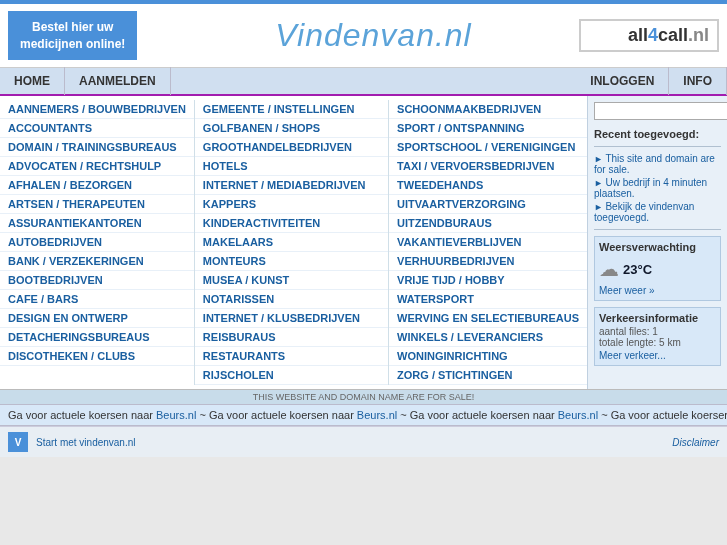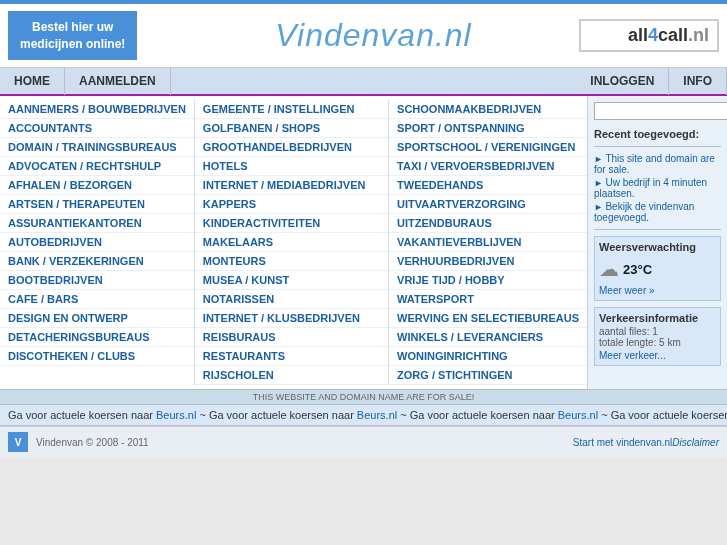--- a/index.html
+++ b/index.html
@@ -196,18 +196,17 @@
 </div>
 
 <div class="sale-notice">THIS WEBSITE AND DOMAIN NAME ARE FOR SALE!</div>
 
 <div class="ticker">
   <span>Ga voor actuele koersen naar </span><a>Beurs.nl</a><span> ~ Ga voor actuele koersen naar </span><a>Beurs.nl</a><span> ~ Ga voor actuele koersen naar </span><a>Beurs.nl</a><span> ~ Ga voor actuele koersen naar </span>
 </div>
 
 <div class="footer">
   <div class="footer-logo">V</div>
-  <span class="footer-copy">Vindenvan © 2008 - 2011</span>
   <a class="footer-link">Start met vindenvan.nl</a>
   <div class="footer-right">
     <a class="footer-link">Disclaimer</a>
   </div>
 </div>
 
 </body></html>

